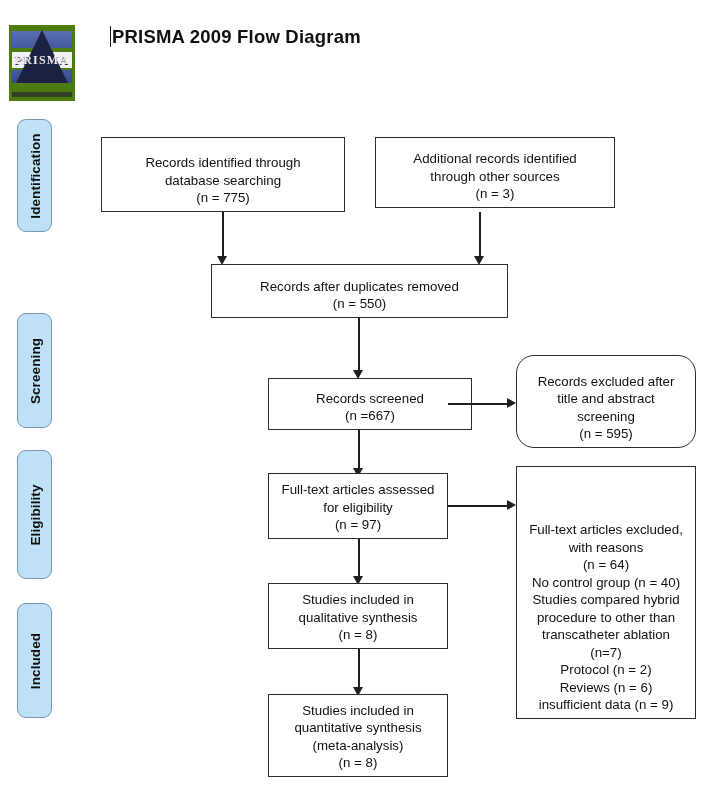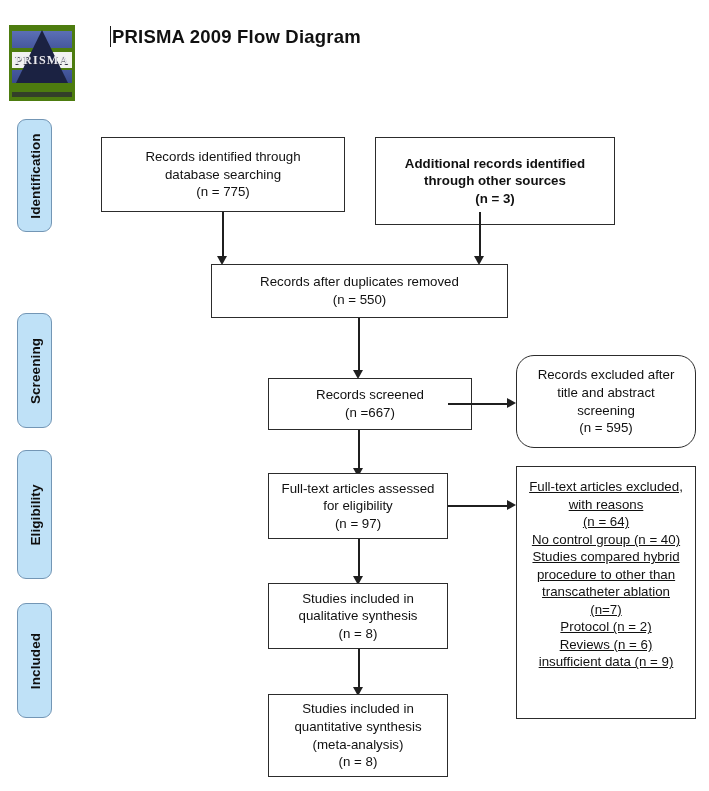--- a/index.html
+++ b/index.html
@@ -108,32 +108,31 @@
     letter-spacing: .1px;
   }
 
   
   .flow-box {
     position: absolute;
     box-sizing: border-box;
     border: 1.4px solid #2c2c2c;
     background: #ffffff;
     display: flex;
-    align-items: center;
+    align-items: flex-end;
     justify-content: center;
     text-align: center;
     font-size: 13.3px;
     line-height: 1.32;
     color: #111111;
     padding: 4px 6px;
   }
   .flow-box.top-align {
-    align-items: flex-start;
+    align-items: flex-end;
     padding-top: 11px;
-    text-decoration: underline;
   }
   .flow-box .box-text {
     white-space: pre-line;
     width: 100%;
   }
 
   
   .v-line {
     position: absolute;
     width: 1.6px;
@@ -189,21 +188,21 @@
 <div class="stage-label" style="top:603px; height:115px;">
   <span class="stage-text">Included</span>
 </div>
 
 <div class="flow-box" style="left:101px; top:137px; width:244px; height:75px;">
   <span class="box-text">Records identified through
 database searching
 (n = 775)</span>
 </div>
 
-<div class="flow-box" style="left:375px; top:137px; width:240px; height:88px;font-weight:bold;">
+<div class="flow-box" style="left:375px; top:137px; width:240px; height:71px;">
   <span class="box-text">Additional records identified
 through other sources
 (n = 3)</span>
 </div>
 
 <div class="v-line" style="left:222px; top:212px; height:47px;"></div>
 <div class="arrow-down" style="left:217px; top:256px;"></div>
 
 <div class="v-line" style="left:479px; top:212px; height:47px;"></div>
 <div class="arrow-down" style="left:474px; top:256px;"></div>

